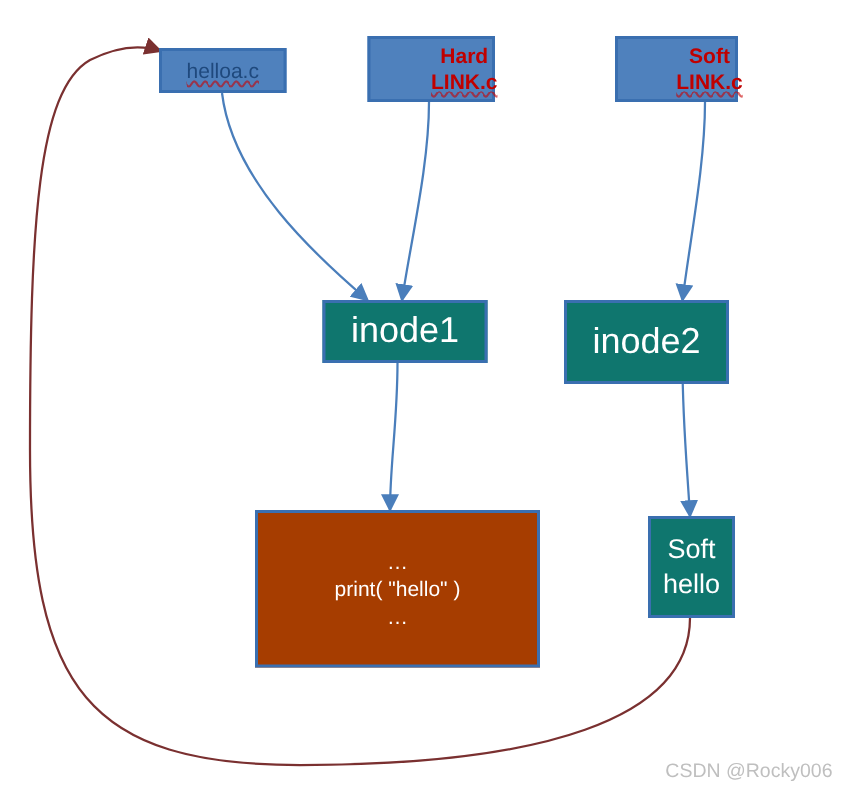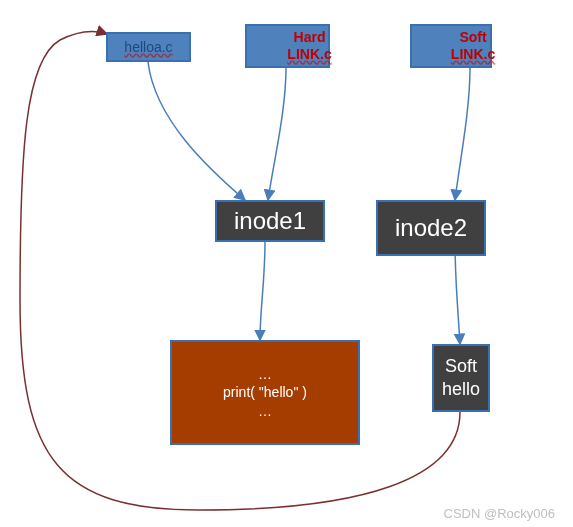--- a/index.html
+++ b/index.html
@@ -17,21 +17,21 @@
     flex-direction: column;
     align-items: center;
     justify-content: center;
     text-align: center;
     box-sizing: border-box;
   }
   .blue-box {
     background: #4f81bd;
   }
   .orange-box {
-    background: #404040;
+    background: #0f766e;
     color: #fff;
   }
   .brown-box {
     background: #a63d00;
     color: #fff;
   }
   .redtxt { color: #c00000; font-weight: bold; font-size: 14px; line-height: 1.2; padding-left: 44px; }
   .bluetxt { color: #1f497d; font-size: 14px; }
   .wavy { text-decoration: underline wavy rgba(200,0,0,.6); text-decoration-skip-ink: none; }
   .bigwhite { font-size: 24px; }

